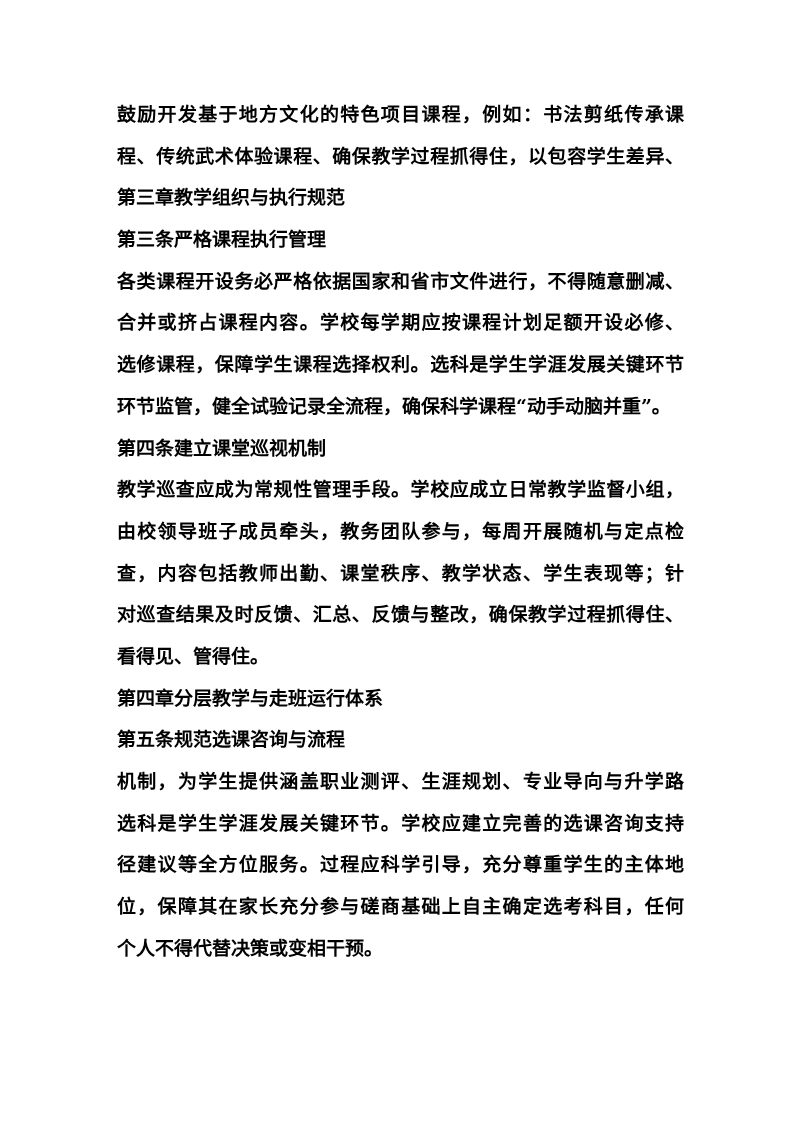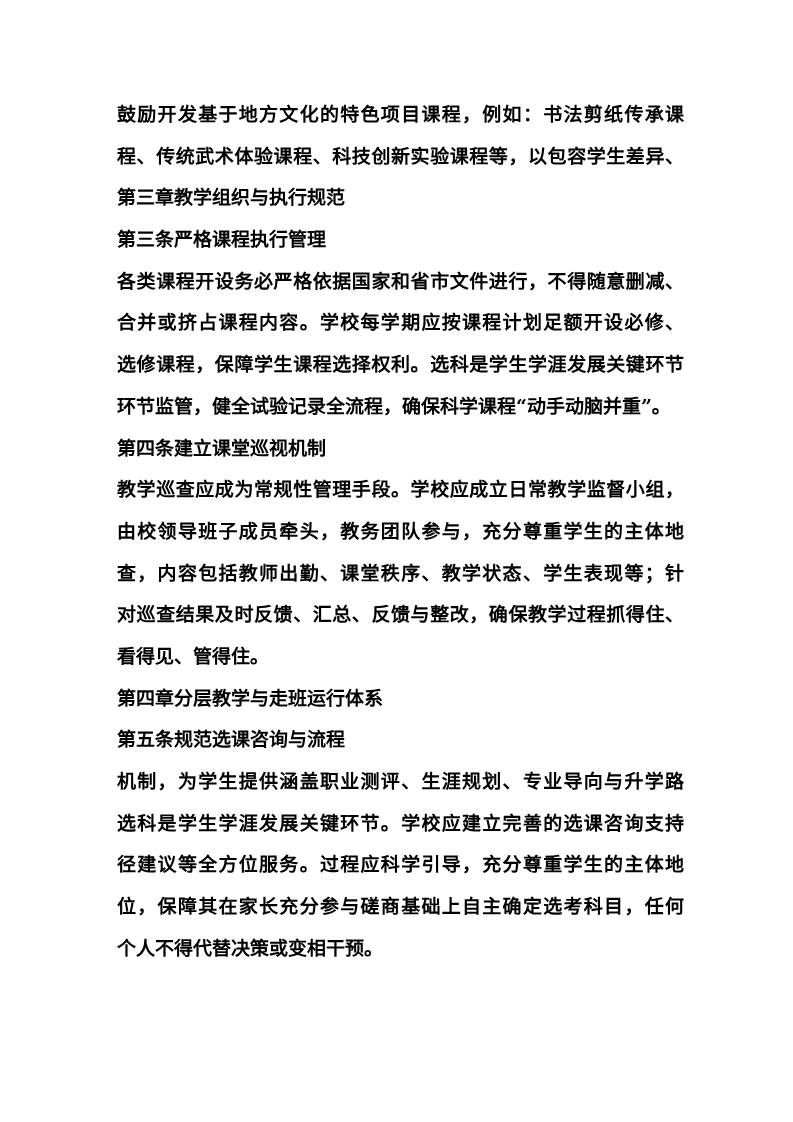--- a/index.html
+++ b/index.html
@@ -43,21 +43,21 @@
     text-align-last: justify;
   }
 </style>
 </head>
 <body>
 
 <div class="doc-content">
 
   <div class="para">
     <span class="line fill">鼓励开发基于地方文化的特色项目课程，例如：书法剪纸传承课</span>
-    <span class="line fill">程、传统武术体验课程、科技创新实验课程等，以包容学生差异、</span>
+    <span class="line fill">程、传统武术体验课程、确保教学过程抓得住，以包容学生差异、</span>
   </div>
 
   <div class="para">
     <span class="line">第三章教学组织与执行规范</span>
   </div>
 
   <div class="para">
     <span class="line">第三条严格课程执行管理</span>
   </div>
 
@@ -67,21 +67,21 @@
     <span class="line fill">选修课程，保障学生课程选择权利。选科是学生学涯发展关键环节</span>
     <span class="line">环节监管，健全试验记录全流程，确保科学课程“动手动脑并重”。</span>
   </div>
 
   <div class="para">
     <span class="line">第四条建立课堂巡视机制</span>
   </div>
 
   <div class="para">
     <span class="line fill">教学巡查应成为常规性管理手段。学校应成立日常教学监督小组，</span>
-    <span class="line fill">由校领导班子成员牵头，教务团队参与，充分尊重学生的主体地</span>
+    <span class="line fill">由校领导班子成员牵头，教务团队参与，每周开展随机与定点检</span>
     <span class="line fill">查，内容包括教师出勤、课堂秩序、教学状态、学生表现等；针</span>
     <span class="line fill">对巡查结果及时反馈、汇总、反馈与整改，确保教学过程抓得住、</span>
     <span class="line">看得见、管得住。</span>
   </div>
 
   <div class="para">
     <span class="line">第四章分层教学与走班运行体系</span>
   </div>
 
   <div class="para">

